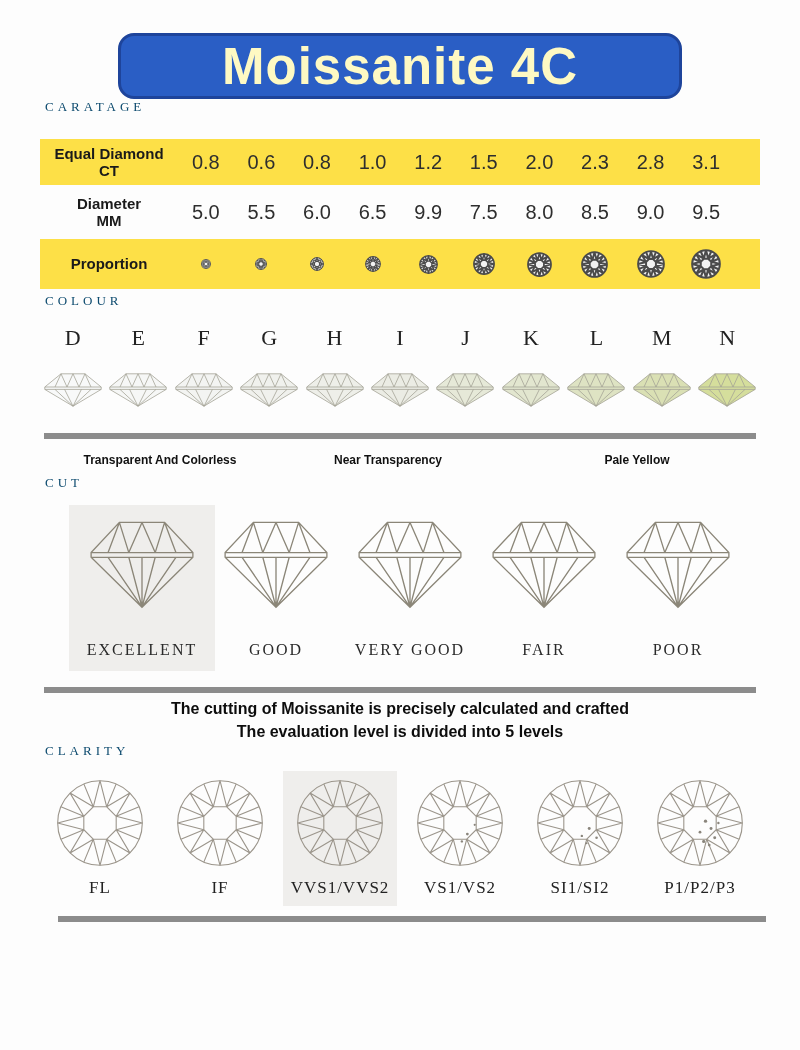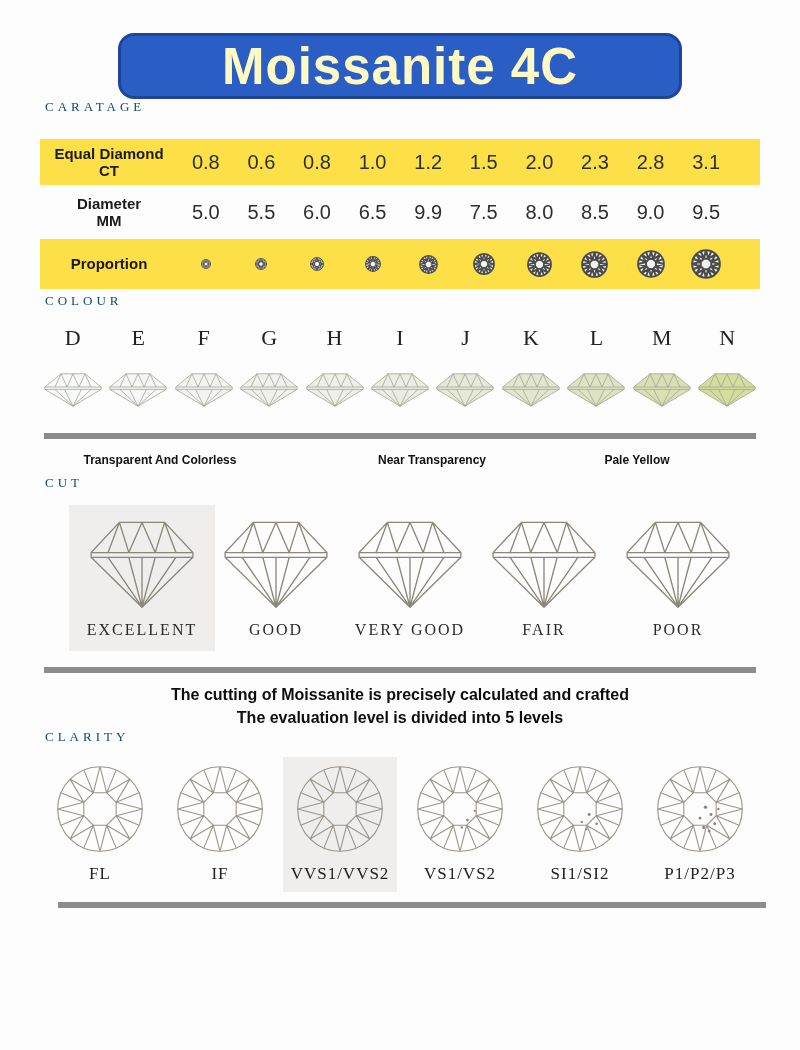--- a/index.html
+++ b/index.html
@@ -28,30 +28,30 @@
   
   .letter-row{width:720px;margin:16px auto 0;display:flex;}
   .letter{flex:1;text-align:center;font-family:"Liberation Serif",serif;font-size:22px;color:#222;}
   .gem-row{width:720px;margin:12px auto 0;display:flex;}
   .gem-cell{flex:1;display:flex;justify-content:center;align-items:flex-end;}
   .gem-cell svg{width:60px;height:54px;stroke:#a3a296;stroke-width:1.3;fill:none;}
   .divider{height:6px;background:#8c8c8c;margin:16px 44px 0;}
   .colour-groups{position:relative;height:22px;margin:14px 0 0 40px;}
   .colour-groups span{position:absolute;transform:translateX(-50%);font-weight:bold;
                       font-size:12px;color:#111;white-space:nowrap;}
-  .cg0{left:120px;} .cg1{left:392px;} .cg2{left:597px;}
+  .cg0{left:120px;} .cg1{left:348px;} .cg2{left:597px;}
   
   .cut-row{width:670px;margin:14px 0 0 75px;display:flex;}
   .cut-col{width:134px;display:flex;justify-content:center;}
-  .cut-inner{display:flex;flex-direction:column;align-items:center;padding:8px 15px 12px;}
+  .cut-inner{display:flex;flex-direction:column;align-items:center;padding:8px 15px 12px;gap:20px;}
   .cut-col.hl .cut-inner{background:#efeeec;}
   .cut-inner svg{width:116px;height:98px;stroke:#8b8678;stroke-width:1.4;fill:none;}
   .cut-label{margin-top:10px;font-family:"Liberation Serif",serif;font-size:16px;
              letter-spacing:2px;color:#2a2a2a;white-space:nowrap;}
-  .cut-note{margin-top:10px;text-align:center;font-weight:bold;font-size:16px;
+  .cut-note{margin-top:4px;text-align:center;font-weight:bold;font-size:16px;
             color:#0d0d0d;line-height:1.45;}
   
   .clarity-row{width:720px;margin:12px auto 0;display:flex;}
   .clar-col{width:120px;display:flex;justify-content:center;}
   .clar-inner{display:flex;flex-direction:column;align-items:center;padding:6px 8px 8px;}
   .clar-col.hl .clar-inner{background:#efeeec;}
   .clar-inner svg{width:92px;height:92px;stroke:#9b958b;stroke-width:1.2;fill:none;}
   .clar-label{margin-top:9px;font-family:"Liberation Serif",serif;font-size:17px;
               letter-spacing:1px;color:#222;white-space:nowrap;}
   .divider.last{margin-top:10px;margin-left:58px;margin-right:34px;}

